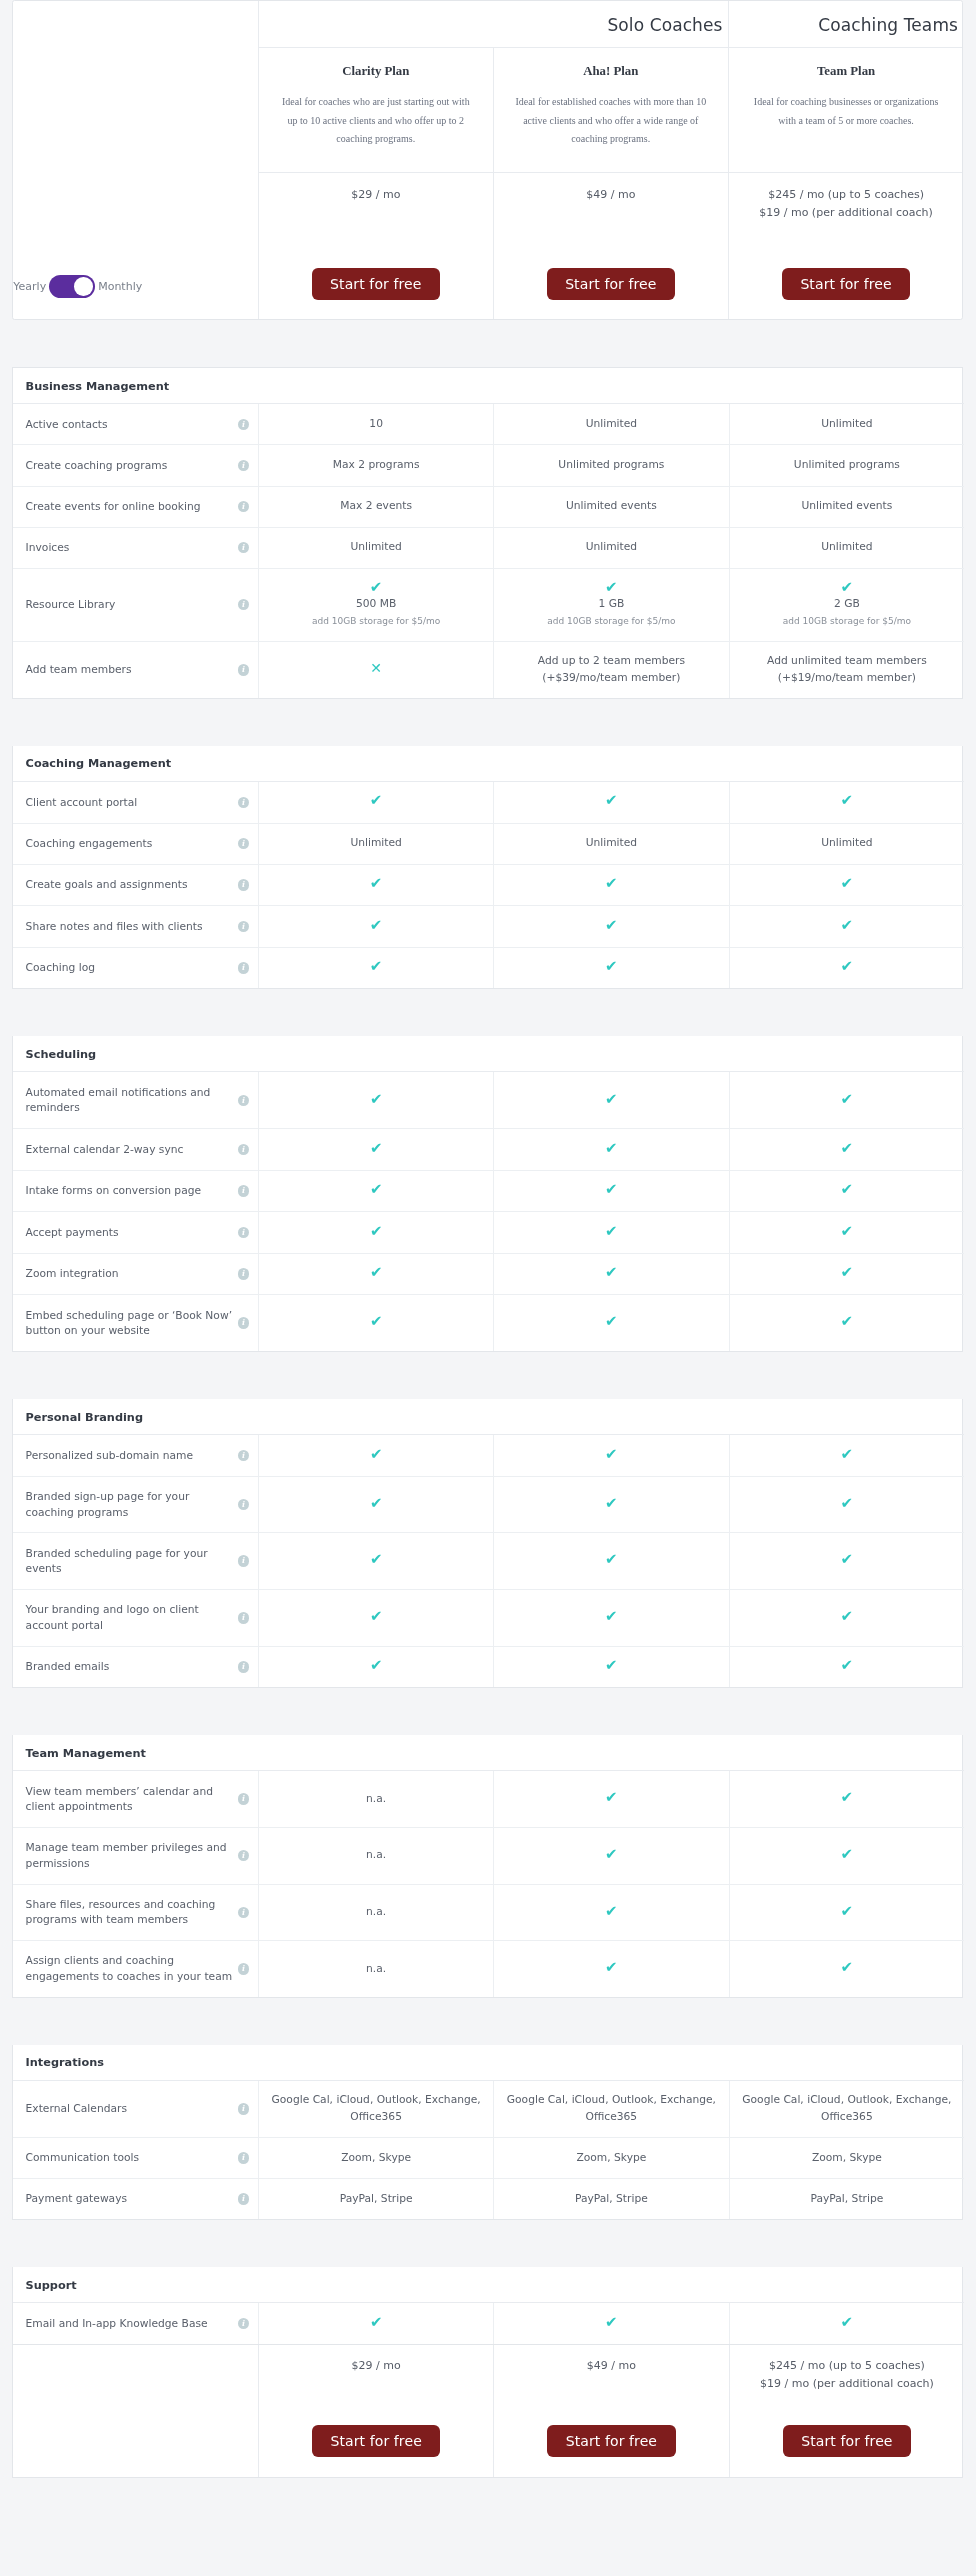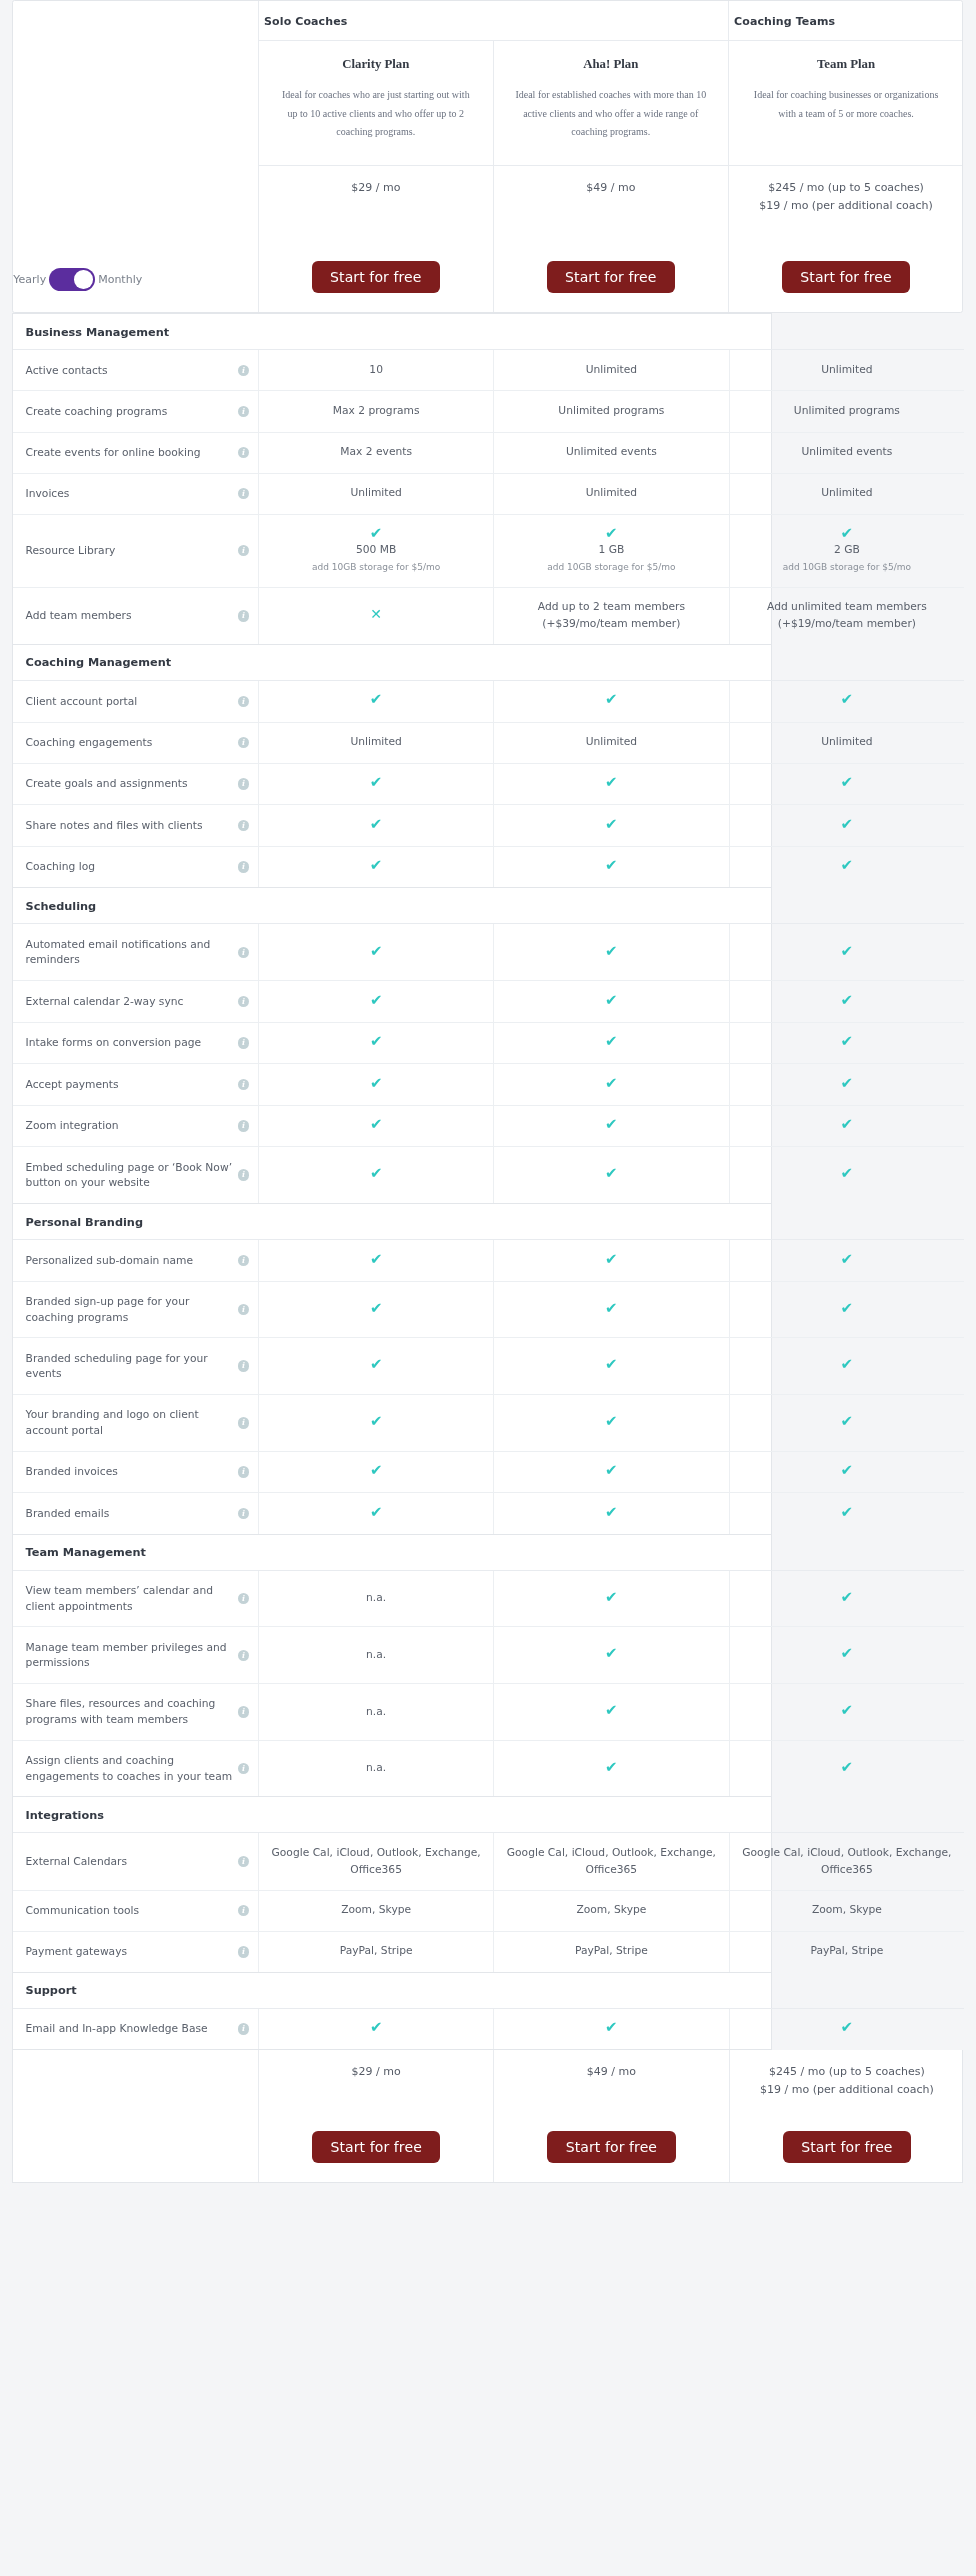--- a/index.html
+++ b/index.html
@@ -31,24 +31,24 @@
     background: #ffffff;
     border: 0.9px solid #e3e6ea;
     border-radius: 2.6px;
     overflow: hidden;
   }
   .top-card table { width: 100%; border-collapse: collapse; table-layout: fixed; }
 
   .grp-cell {
     border-left: 0.9px solid #e8ebef;
     border-bottom: 0.9px solid #e8ebef;
-    text-align: left;
+    text-align: right;
     padding: 14px 5.3px 12.3px 5.3px;
-    font-size: 11px;
-    font-weight: 700;
+    font-size: 17px;
+    font-weight: 400;
     color: #343a44;
     letter-spacing: 0.1px;
   }
 
   .plan-cell {
     border-left: 0.9px solid #e8ebef;
     border-bottom: 0.9px solid #e8ebef;
     vertical-align: top;
     text-align: center;
     padding: 16px 19.4px 23px 19.4px;
@@ -131,24 +131,25 @@
     top: 2.2px;
     right: 2.2px;
     width: 18.5px;
     height: 18.5px;
     border-radius: 50%;
     background: #ffffff;
   }
 
   
   .sec-card {
-    width: 760px;
+    width: 951px;
     background: #ffffff;
     border: 0.9px solid #e3e6ea;
     border-top: none;
+    margin-top: 47px;
   }
   .sec-card.first { border-top: 0.9px solid #e3e6ea; }
 
   .sec-title-row td {
     padding: 11.5px 12.3px 10.6px 12.3px;
     font-size: 11.3px;
     font-weight: 700;
     color: #343a44;
     border-bottom: 0.9px solid #e8ebef;
   }
@@ -610,31 +611,20 @@
                   <span class="info">i</span>
                 </div>
               </td>
               <td class="val"><span class="check">✔</span></td>
               <td class="val"><span class="check">✔</span></td>
               <td class="val"><span class="check">✔</span></td>
             </tr>
             <tr class="feat-row">
               <td class="lab">
                 <div class="lab-inner">
-                  <span class="lab-txt">Branded invoices</span>
-                  <span class="info">i</span>
-                </div>
-              </td>
-              <td class="val"><span class="check">✔</span></td>
-              <td class="val"><span class="check">✔</span></td>
-              <td class="val"><span class="check">✔</span></td>
-            </tr>
-            <tr class="feat-row">
-              <td class="lab">
-                <div class="lab-inner">
                   <span class="lab-txt">Branded emails</span>
                   <span class="info">i</span>
                 </div>
               </td>
               <td class="val"><span class="check">✔</span></td>
               <td class="val"><span class="check">✔</span></td>
               <td class="val"><span class="check">✔</span></td>
             </tr>
           </tbody>
         </table>

